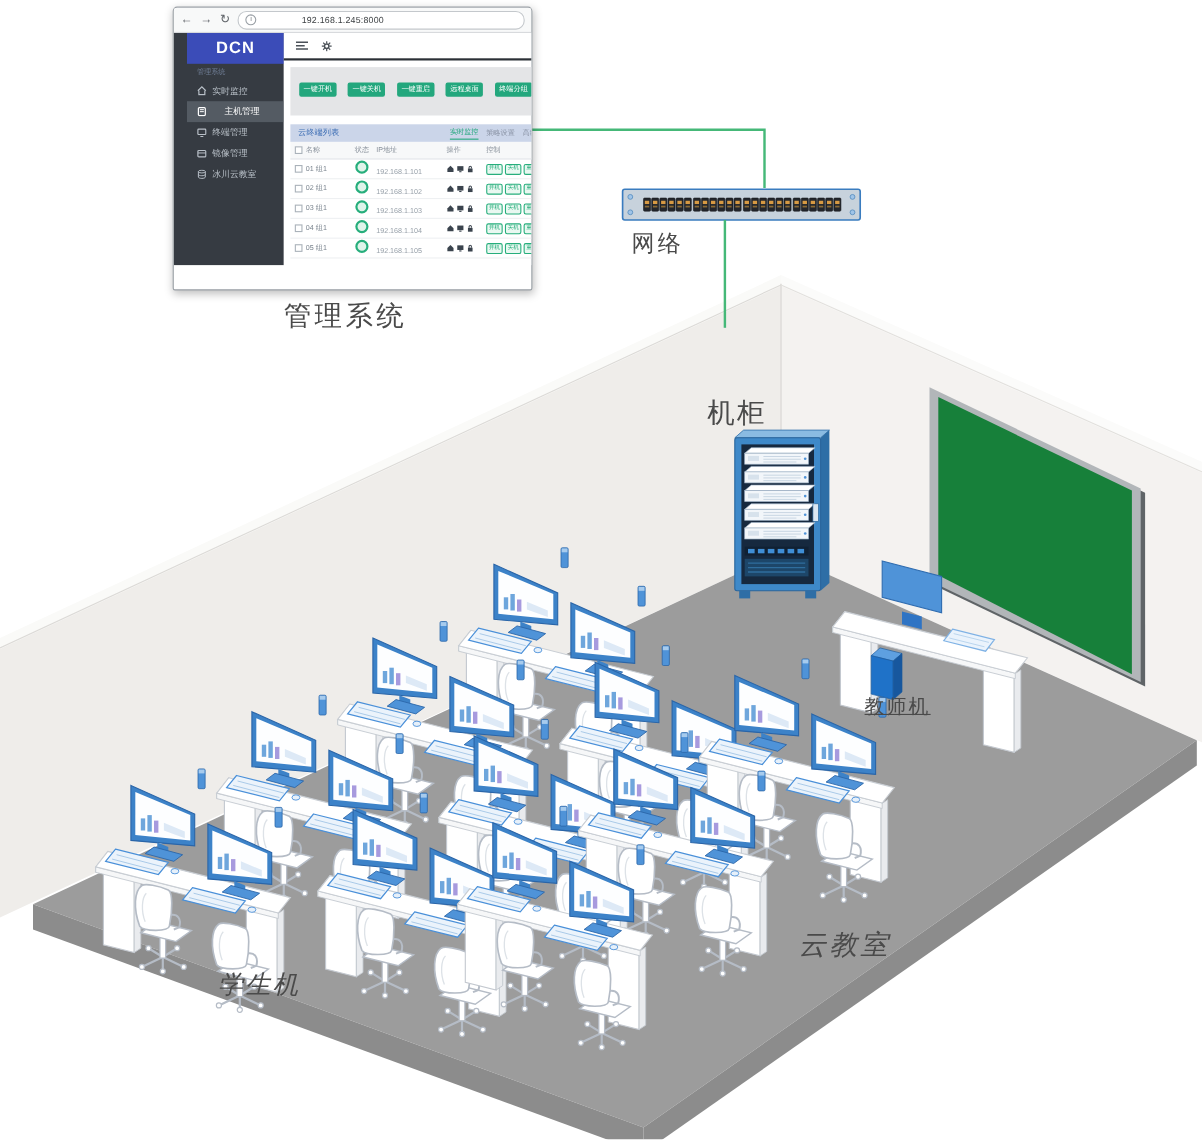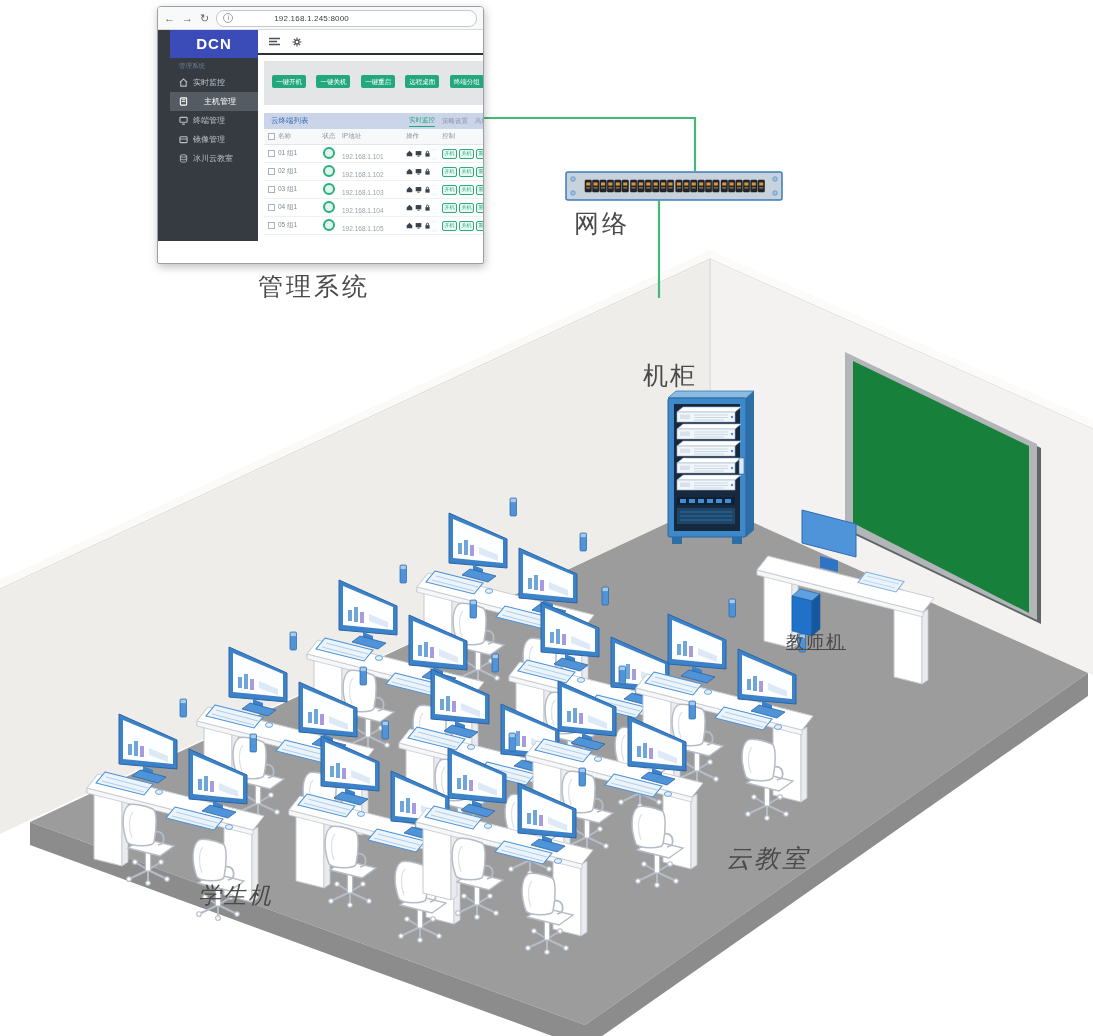--- a/index.html
+++ b/index.html
@@ -239,21 +239,21 @@
     <use href="#pgroup" x="630.3" y="180"></use>
     <use href="#pgroup" x="675.7" y="180"></use>
     <use href="#pgroup" x="721" y="180"></use>
   </g>
 
   <path d="M482,118 H695 V171" fill="none" stroke="#45b878" stroke-width="2.2"></path>
   <path d="M659,200 V298" fill="none" stroke="#45b878" stroke-width="2.2"></path>
 </svg>
 
 <div class="dlabel" style="left:258px;top:270px;font-size:25px;letter-spacing:3px;">管理系统</div>
-<div class="dlabel" style="left:574px;top:207px;font-size:25px;letter-spacing:3px;">网络</div>
+<div class="dlabel" style="left:574px;top:207px;font-size:21px;letter-spacing:3px;">网络</div>
 <div class="dlabel" style="left:643px;top:359px;font-size:25px;letter-spacing:2px;">机柜</div>
 <div class="dlabel" style="left:786px;top:630px;font-size:18px;letter-spacing:2px;text-decoration:underline;">教师机</div>
 <div class="dlabel" style="left:198px;top:880px;font-size:23px;letter-spacing:2px;font-style:italic;">学生机</div>
 <div class="dlabel" style="left:726px;top:842px;font-size:25px;letter-spacing:3px;font-style:italic;">云教室</div>
 
 <div class="bwin">
   <div class="toolbar">
     <span class="navic">←</span>
     <span class="navic">→</span>
     <span class="navic">↻</span>

